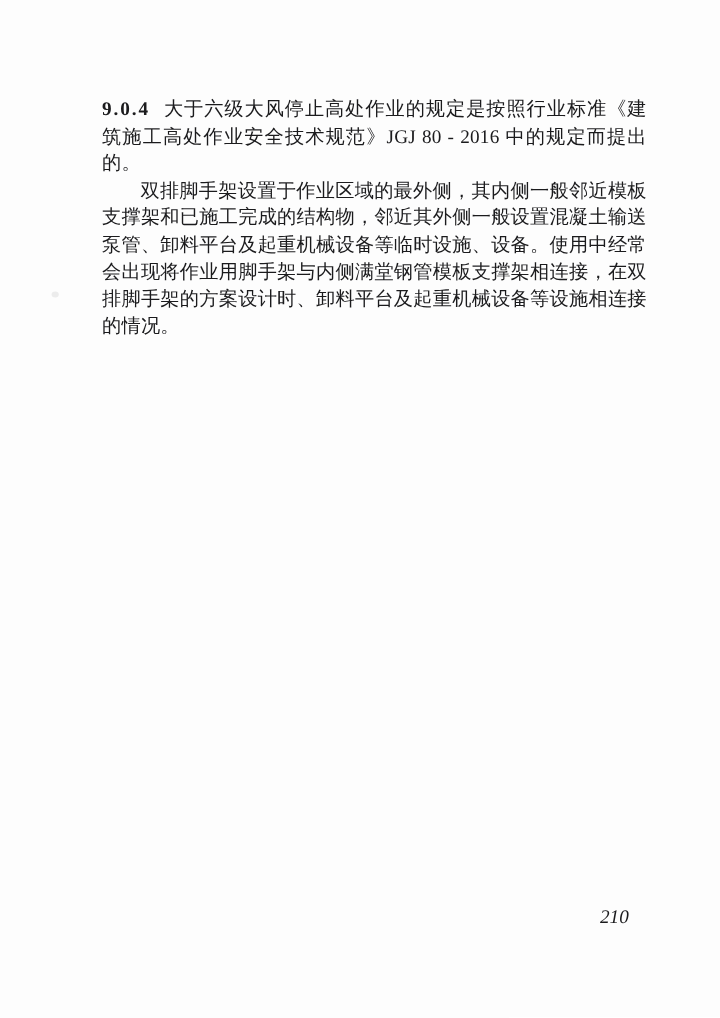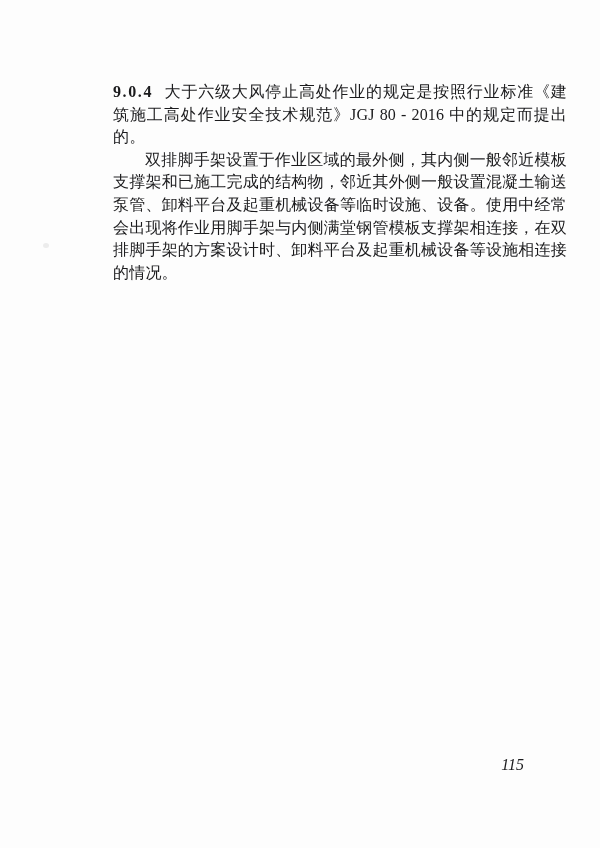--- a/index.html
+++ b/index.html
@@ -19,21 +19,20 @@
   .text-block {
     position: absolute;
     left: 85px;
     top: 81px;
     width: 454px;
     font-size: 16px;
     line-height: 22.6px;
     text-align: justify;
     text-justify: inter-ideograph;
     letter-spacing: 0.2px;
-    margin-left: 28px;
   }
   .para {
     margin: 0;
     padding: 0;
   }
   .para.indent {
     text-indent: 2em;
   }
   .clause-num {
     font-weight: bold;
@@ -73,17 +72,17 @@
     <p class="para"><span class="clause-num">9.0.4</span><span>大于六级大风停止高处作业的规定是按照行业标准《建筑施工高处作业安全技术规范》JGJ 80 - 2016 中的规定而提出的。</span></p>
 
 
     <p class="para indent"><span>双排脚手架设置于作业区域的最外侧，其内侧一般邻近模板支撑架和已施工完成的结构物，邻近其外侧一般设置混凝土输送泵管、卸料平台及起重机械设备等临时设施、设备。使用中经常会出现将作业用脚手架与内侧满堂钢管模板支撑架相连接，在双排脚手架的方案设计时、卸料平台及起重机械设备等设施相连接的情况。</span></p>
 
 
 
 
   </main>
 
-  <div class="page-number">115</div>
+  <div class="page-number">210</div>
 
   <div class="speck"></div>
 
 </div>
 
 </body></html>

